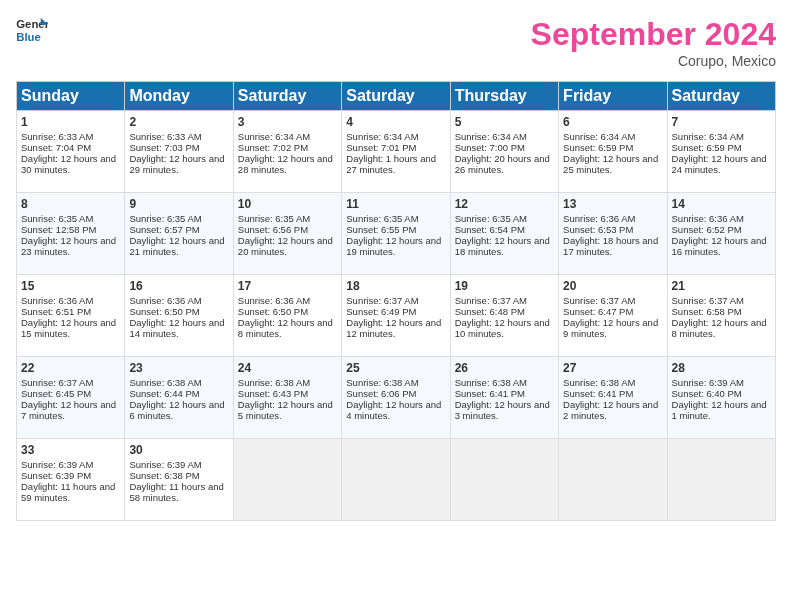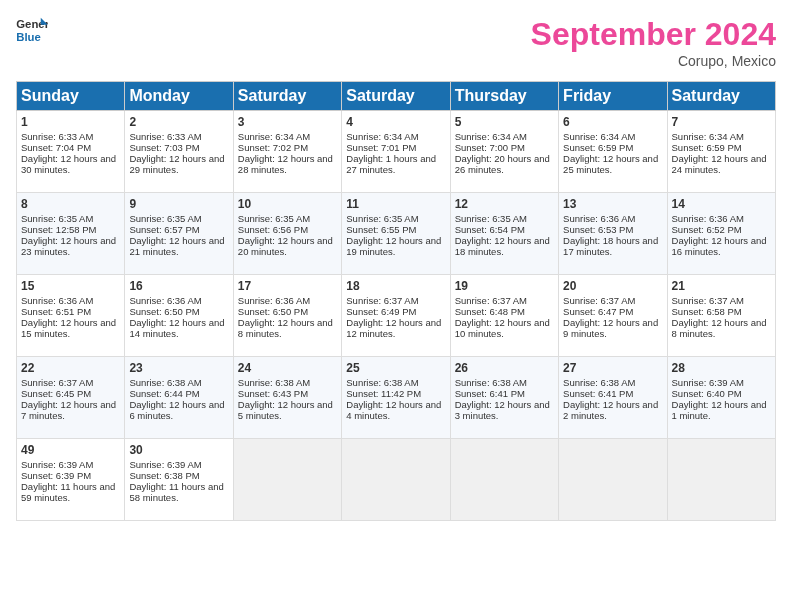--- a/index.html
+++ b/index.html
@@ -132,27 +132,27 @@
           <td><span class="day-num">17</span><span>Sunrise: 6:36 AM</span><br><span>Sunset: 6:50 PM</span><br><span>Daylight: 12 hours and 8 minutes.</span></td>
           <td><span class="day-num">18</span><span>Sunrise: 6:37 AM</span><br><span>Sunset: 6:49 PM</span><br><span>Daylight: 12 hours and 12 minutes.</span></td>
           <td><span class="day-num">19</span><span>Sunrise: 6:37 AM</span><br><span>Sunset: 6:48 PM</span><br><span>Daylight: 12 hours and 10 minutes.</span></td>
           <td><span class="day-num">20</span><span>Sunrise: 6:37 AM</span><br><span>Sunset: 6:47 PM</span><br><span>Daylight: 12 hours and 9 minutes.</span></td>
           <td><span class="day-num">21</span><span>Sunrise: 6:37 AM</span><br><span>Sunset: 6:58 PM</span><br><span>Daylight: 12 hours and 8 minutes.</span></td>
         </tr>
         <tr>
           <td><span class="day-num">22</span><span>Sunrise: 6:37 AM</span><br><span>Sunset: 6:45 PM</span><br><span>Daylight: 12 hours and 7 minutes.</span></td>
           <td><span class="day-num">23</span><span>Sunrise: 6:38 AM</span><br><span>Sunset: 6:44 PM</span><br><span>Daylight: 12 hours and 6 minutes.</span></td>
           <td><span class="day-num">24</span><span>Sunrise: 6:38 AM</span><br><span>Sunset: 6:43 PM</span><br><span>Daylight: 12 hours and 5 minutes.</span></td>
-          <td><span class="day-num">25</span><span>Sunrise: 6:38 AM</span><br><span>Sunset: 11:42 PM</span><br><span>Daylight: 12 hours and 4 minutes.</span></td>
+          <td><span class="day-num">25</span><span>Sunrise: 6:38 AM</span><br><span>Sunset: 6:06 PM</span><br><span>Daylight: 12 hours and 4 minutes.</span></td>
           <td><span class="day-num">26</span><span>Sunrise: 6:38 AM</span><br><span>Sunset: 6:41 PM</span><br><span>Daylight: 12 hours and 3 minutes.</span></td>
           <td><span class="day-num">27</span><span>Sunrise: 6:38 AM</span><br><span>Sunset: 6:41 PM</span><br><span>Daylight: 12 hours and 2 minutes.</span></td>
           <td><span class="day-num">28</span><span>Sunrise: 6:39 AM</span><br><span>Sunset: 6:40 PM</span><br><span>Daylight: 12 hours and 1 minute.</span></td>
         </tr>
         <tr>
-          <td><span class="day-num">49</span><span>Sunrise: 6:39 AM</span><br><span>Sunset: 6:39 PM</span><br><span>Daylight: 11 hours and 59 minutes.</span></td>
+          <td><span class="day-num">33</span><span>Sunrise: 6:39 AM</span><br><span>Sunset: 6:39 PM</span><br><span>Daylight: 11 hours and 59 minutes.</span></td>
           <td><span class="day-num">30</span><span>Sunrise: 6:39 AM</span><br><span>Sunset: 6:38 PM</span><br><span>Daylight: 11 hours and 58 minutes.</span></td>
           <td class="cell-empty"></td>
           <td class="cell-empty"></td>
           <td class="cell-empty"></td>
           <td class="cell-empty"></td>
           <td class="cell-empty"></td>
         </tr>
       </tbody>
   </table>
 </div>

